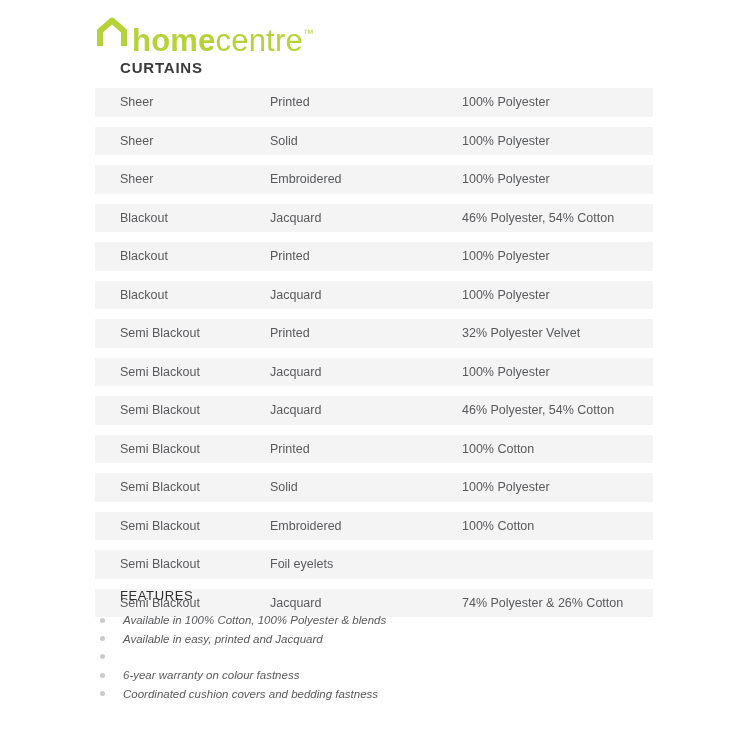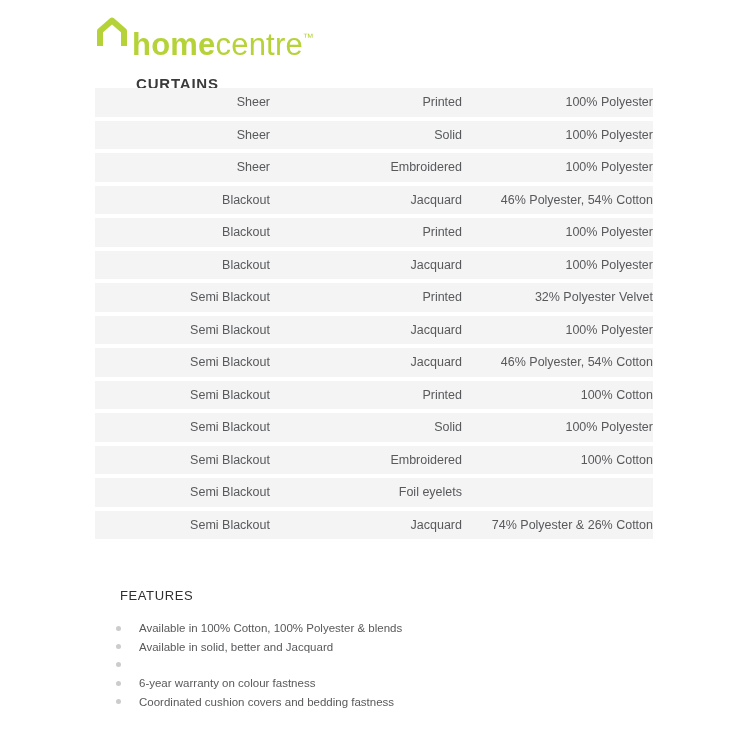--- a/index.html
+++ b/index.html
@@ -26,41 +26,41 @@
     position: absolute;
     left: 95px;
     top: 13px;
     display: flex;
     align-items: flex-start;
     color: var(--green);
   }
   .logo svg { display: block; margin-top: 4px; }
   .wordmark {
     font-size: 31px;
-    line-height: 49px;
+    line-height: 40px;
     letter-spacing: 0.2px;
     margin-left: 3px;
     color: var(--green);
     white-space: nowrap;
   }
   .wordmark .bold { font-weight: 700; }
   .wordmark .light { font-weight: 400; }
   .wordmark .tm {
     font-size: 11px;
     font-weight: 400;
     vertical-align: 14px;
     letter-spacing: 0;
   }
 
   
   .page-title {
     position: absolute;
     left: 120px;
     top: 59px;
-    margin: 16px;
+    margin: 0;
     font-size: 15px;
     font-weight: 700;
     letter-spacing: 0.8px;
     color: var(--heading-text);
   }
 
   
   .spec-table {
     position: absolute;
     left: 95px;
@@ -76,22 +76,21 @@
     padding-left: 25px;
     font-size: 12px;
     font-weight: 700;
     letter-spacing: 0.8px;
     color: var(--header-text);
   }
   .tbody {
     margin-top: 4px;
     display: flex;
     flex-direction: column;
-    gap: 4px;
-    text-align: right;
+    gap: 10px;
   }
   .trow {
     height: 28.5px;
     background: var(--row-bg);
     display: grid;
     grid-template-columns: 150px 192px 1fr;
     align-items: center;
     padding-left: 25px;
     font-size: 12.5px;
     color: var(--cell-text);
@@ -106,22 +105,23 @@
   }
   .features h2 {
     margin: 0 0 8px 25px;
     font-size: 13px;
     font-weight: 400;
     letter-spacing: 0.6px;
     color: #2f2f2f;
   }
   .features ul {
     list-style: none;
-    margin: 16px;
+    margin: 0;
     padding: 0;
+    font-style: italic;
   }
   .feature {
     display: flex;
     align-items: center;
     height: 18.4px;
     font-size: 11.5px;
     color: var(--cell-text);
   }
   .dot {
     width: 5px;
@@ -236,21 +236,21 @@
   <section class="features">
     <h2>FEATURES</h2>
     <ul>
   <li class="feature">
     <span class="dot"></span>
     <span class="ftext">Available in 100% Cotton, 100% Polyester &amp; blends</span>
   </li>
 
   <li class="feature">
     <span class="dot"></span>
-    <span class="ftext">Available in solid, better and Jacquard</span>
+    <span class="ftext">Available in easy, printed and Jacquard</span>
   </li>
 
 
   <li class="feature">
     <span class="dot"></span>
   </li>
 
   <li class="feature">
     <span class="dot"></span>
     <span class="ftext">6-year warranty on colour fastness</span>

